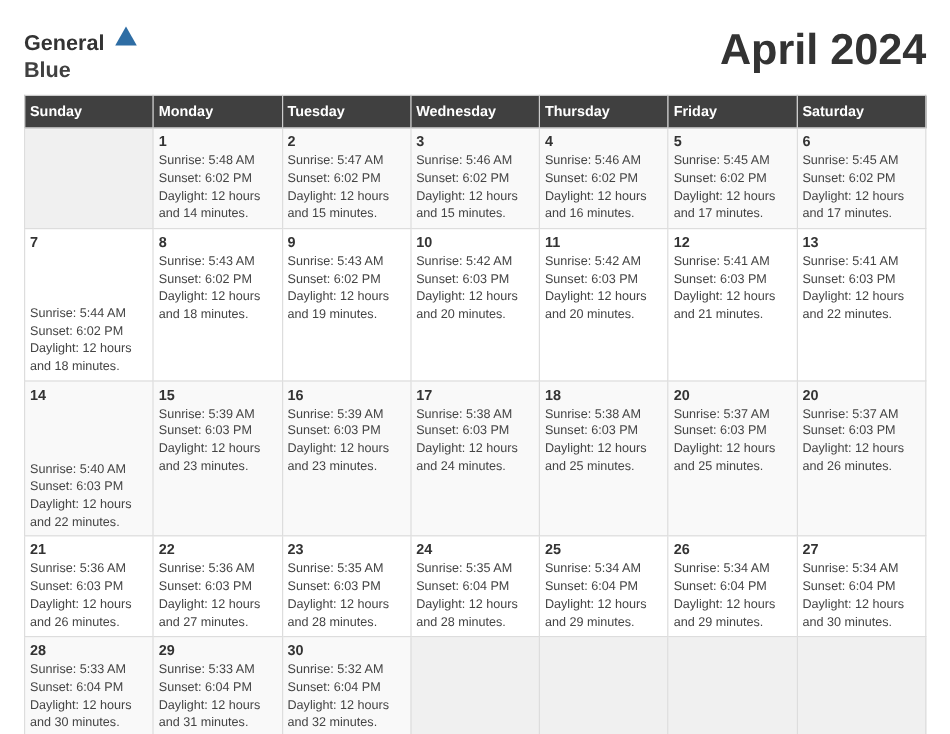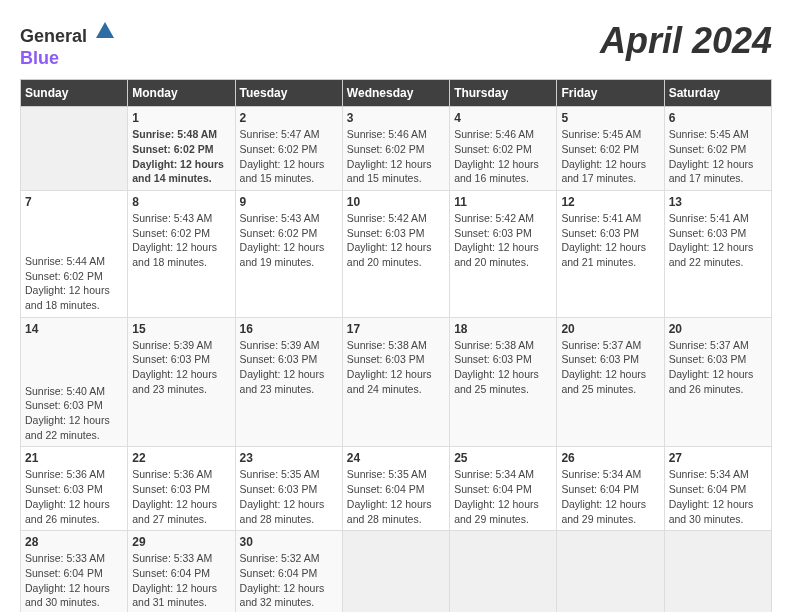--- a/index.html
+++ b/index.html
@@ -19,29 +19,28 @@
     .logo {
       display: flex;
       align-items: center;
     }
     .logo-text {
       font-size: 18px;
       font-weight: bold;
       line-height: 1.2;
     }
     .logo-general { color: #333; }
-    .logo-blue { color: #8b5cf6; }
+    .logo-blue { color: #404040; }
     .logo-icon {
       width: 22px;
       height: 22px;
       margin-left: 2px;
     }
     .title-block {
       text-align: right;
-      font-style: italic;
     }
     .month-title {
       font-size: 36px;
       font-weight: bold;
       color: #333;
     }
     .location {
       font-size: 14px;
       color: #555;
     }
@@ -121,21 +120,21 @@
         <th>Thursday</th>
         <th>Friday</th>
         <th>Saturday</th>
       </tr>
   </thead>
   <tbody id="calendar-body">
   <tr>
         <td class="empty-cell"></td>
         <td>
           <span class="day-num">1</span>
-          <div class="day-info" style="white-space: pre-line; font-weight: bold;">Sunrise: 5:48 AM
+          <div class="day-info" style="white-space: pre-line;">Sunrise: 5:48 AM
 Sunset: 6:02 PM
 Daylight: 12 hours
 and 14 minutes.</div>
         </td>
         <td>
           <span class="day-num">2</span>
           <div class="day-info" style="white-space: pre-line;">Sunrise: 5:47 AM
 Sunset: 6:02 PM
 Daylight: 12 hours
 and 15 minutes.</div>

